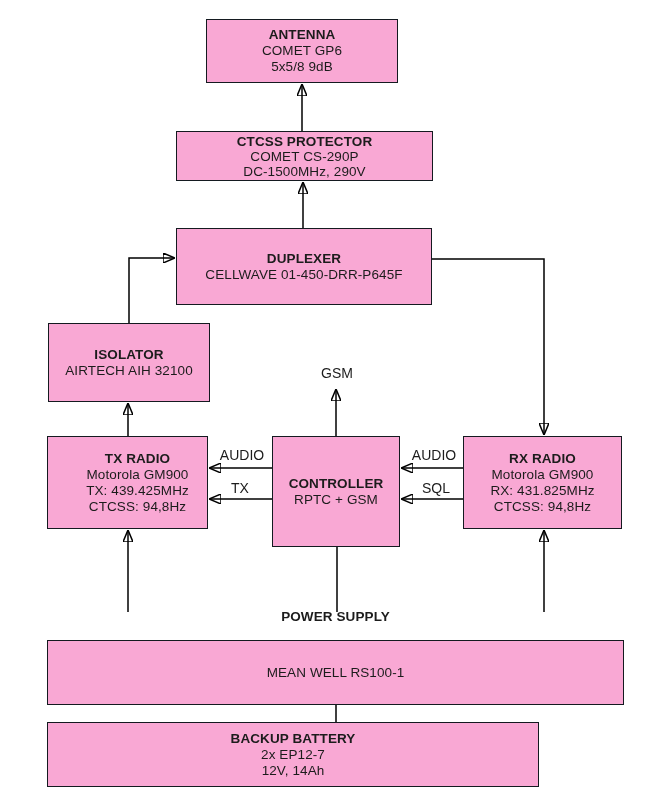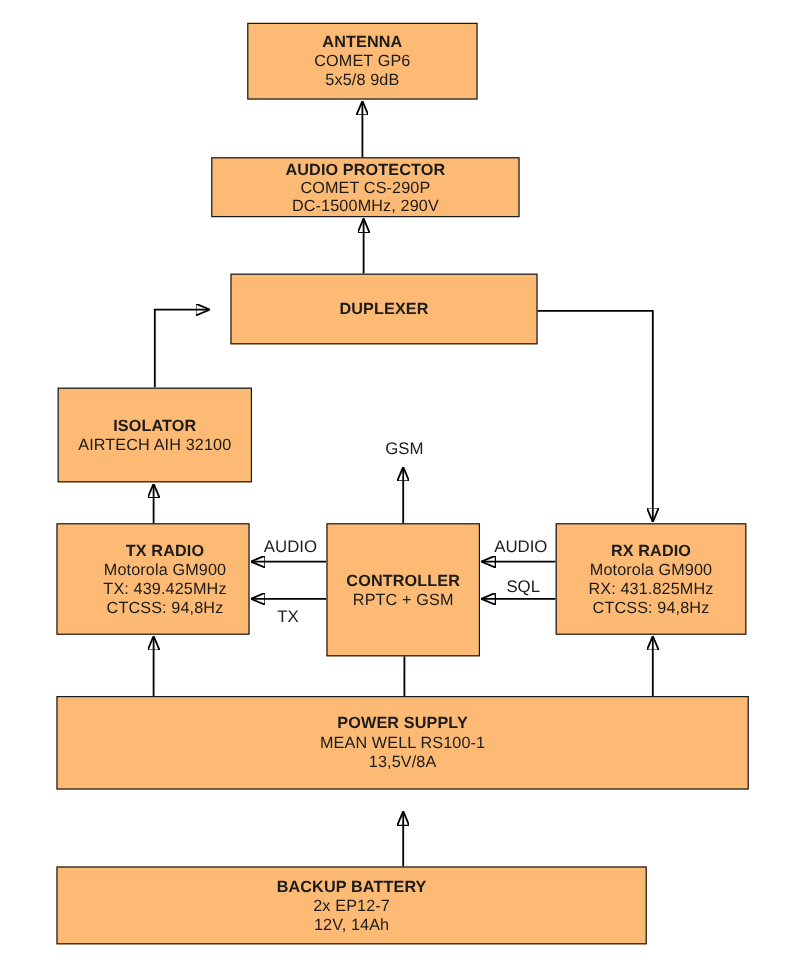--- a/index.html
+++ b/index.html
@@ -7,52 +7,52 @@
     position: relative;
     width: 672px;
     height: 800px;
     background: #ffffff;
     font-family: "Liberation Sans", sans-serif;
     color: #1c1c1c;
     overflow: hidden;
   }
   .node {
     position: absolute;
-    background: #fdba74;
+    background: #f9a8d4;
     border: 1.5px solid #141a20;
     box-sizing: border-box;
     display: flex;
     flex-direction: column;
     align-items: center;
     justify-content: center;
     text-align: center;
     font-size: 13.5px;
     line-height: 16px;
     letter-spacing: 0.1px;
   }
   .node .title { font-weight: bold; }
   .node-antenna        { left: 206px; top: 19px;  width: 192px; height: 64px; }
   .node-surge          { left: 176px; top: 131px; width: 257px; height: 50px; line-height: 15px; }
-  .node-duplexer       { left: 192px; top: 228px; width: 256px; height: 59px; text-align: center; }
+  .node-duplexer       { left: 176px; top: 228px; width: 256px; height: 77px; text-align: center; }
   .node-isolator       { left: 48px;  top: 323px; width: 162px; height: 79px; }
   .node-tx-radio       { left: 47px;  top: 436px; width: 161px; height: 93px; padding-left: 20px; }
   .node-controller     { left: 272px; top: 436px; width: 128px; height: 111px; }
   .node-rx-radio       { left: 463px; top: 436px; width: 159px; height: 93px; }
-  .node-power-supply   { left: 47px;  top: 580px; width: 577px; height: 78px; }
+  .node-power-supply   { left: 47px;  top: 640px; width: 577px; height: 65px; gap: 40px; }
   .node-backup-battery { left: 47px;  top: 722px; width: 492px; height: 65px; }
   .edge-label {
     position: absolute;
     transform: translateX(-50%);
     font-size: 14px;
     line-height: 15px;
     white-space: nowrap;
   }
   .label-gsm      { left: 337px; top: 366px; }
   .label-tx-audio { left: 242px; top: 448px; }
-  .label-tx-line  { left: 240px; top: 481px; margin-top: 25px; }
+  .label-tx-line  { left: 240px; top: 481px; }
   .label-rx-audio { left: 434px; top: 448px; }
   .label-rx-sql   { left: 436px; top: 481px; }
   svg.wires {
     position: absolute;
     left: 0; top: 0;
     width: 672px; height: 800px;
     pointer-events: none;
   }
   svg.wires path {
     fill: none;
@@ -87,27 +87,28 @@
     <path d="M336,722 L336,677" marker-end="url(#arr)"></path>
   </svg>
 
   <div class="node node-antenna">
     <div class="title">ANTENNA</div>
     <div>COMET GP6</div>
     <div>5x5/8 9dB</div>
   </div>
 
   <div class="node node-surge">
-    <div class="title">AUDIO PROTECTOR</div>
+    <div class="title">CTCSS PROTECTOR</div>
     <div>COMET CS-290P</div>
     <div>DC-1500MHz, 290V</div>
   </div>
 
   <div class="node node-duplexer">
     <div class="title">DUPLEXER</div>
+    <div>CELLWAVE 01-450-DRR-P645F</div>
   </div>
 
   <div class="node node-isolator">
     <div class="title">ISOLATOR</div>
     <div>AIRTECH AIH 32100</div>
   </div>
 
   <div class="node node-tx-radio">
     <div class="title">TX RADIO</div>
     <div>Motorola GM900</div>

